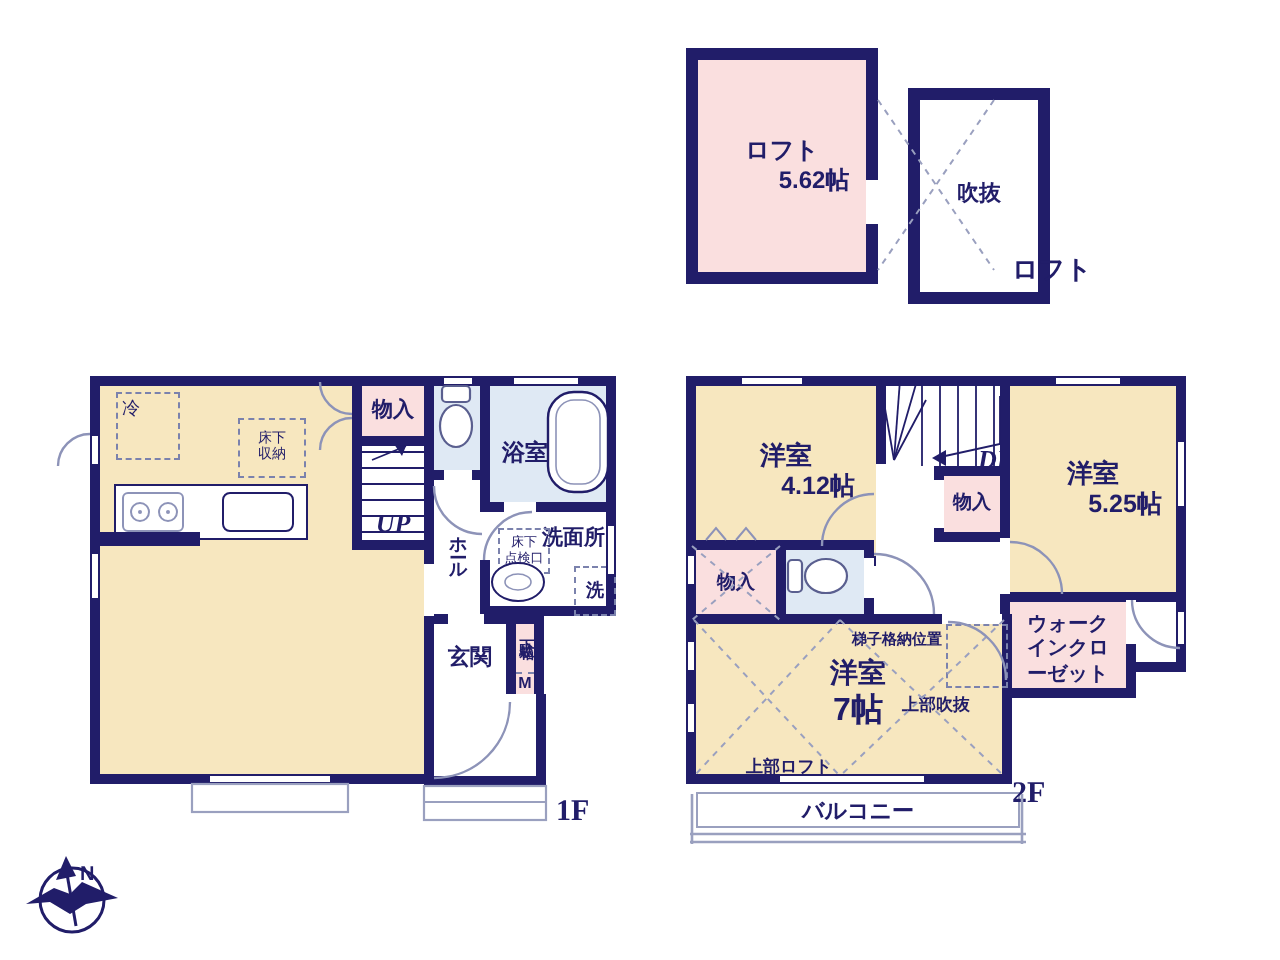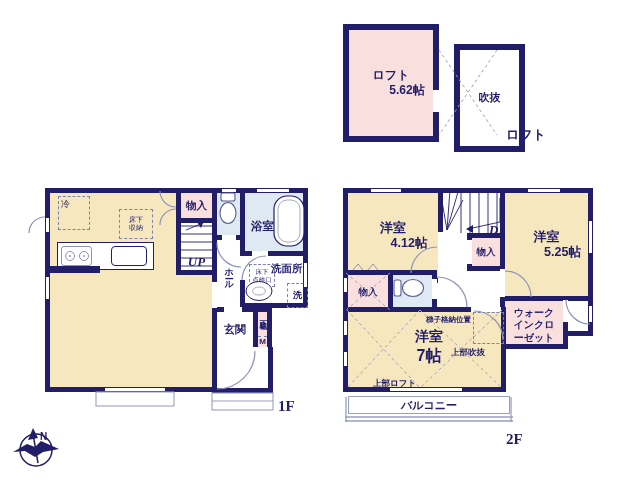--- a/index.html
+++ b/index.html
@@ -153,21 +153,21 @@
     <div class="abs" style="left:78px;top:3px;font-size:7.5px;font-weight:bold;">梯子格納位置</div>
     <div class="abs" style="left:103px;top:35px;font-size:8.5px;font-weight:bold;">上部吹抜</div>
     <div class="abs" style="left:25px;top:66px;font-size:8.5px;font-weight:bold;">上部ロフト</div>
     <div class="dash" style="left:125px;top:0;width:31px;height:32px;"></div>
   </div>
 
   <div class="abs" style="left:348px;top:396px;width:162px;height:18px;border:1.5px solid var(--faint);box-sizing:border-box;display:flex;align-items:center;justify-content:center;">
     <span style="font-size:11px;font-weight:bold;">バルコニー</span>
   </div>
 
-  <div class="floorlbl" style="left:506px;top:431px;">2F</div>
+  <div class="floorlbl" style="left:506px;top:389px;">2F</div>
 
   <div class="win" style="left:45px;top:217px;width:5px;height:16px;"></div>
   <div class="win" style="left:45px;top:276px;width:5px;height:24px;"></div>
   <div class="win" style="left:104px;top:387px;width:62px;height:5px;"></div>
   <div class="win" style="left:256px;top:188px;width:34px;height:5px;"></div>
   <div class="win" style="left:303px;top:262px;width:5px;height:26px;"></div>
   <div class="win" style="left:221px;top:188px;width:16px;height:5px;"></div>
   <div class="gap" style="left:212px;top:282px;width:5px;height:26px;"></div>
   <div class="gap" style="left:252px;top:251px;width:16px;height:5px;"></div>
   <div class="gap" style="left:222px;top:235px;width:14px;height:5px;"></div>

